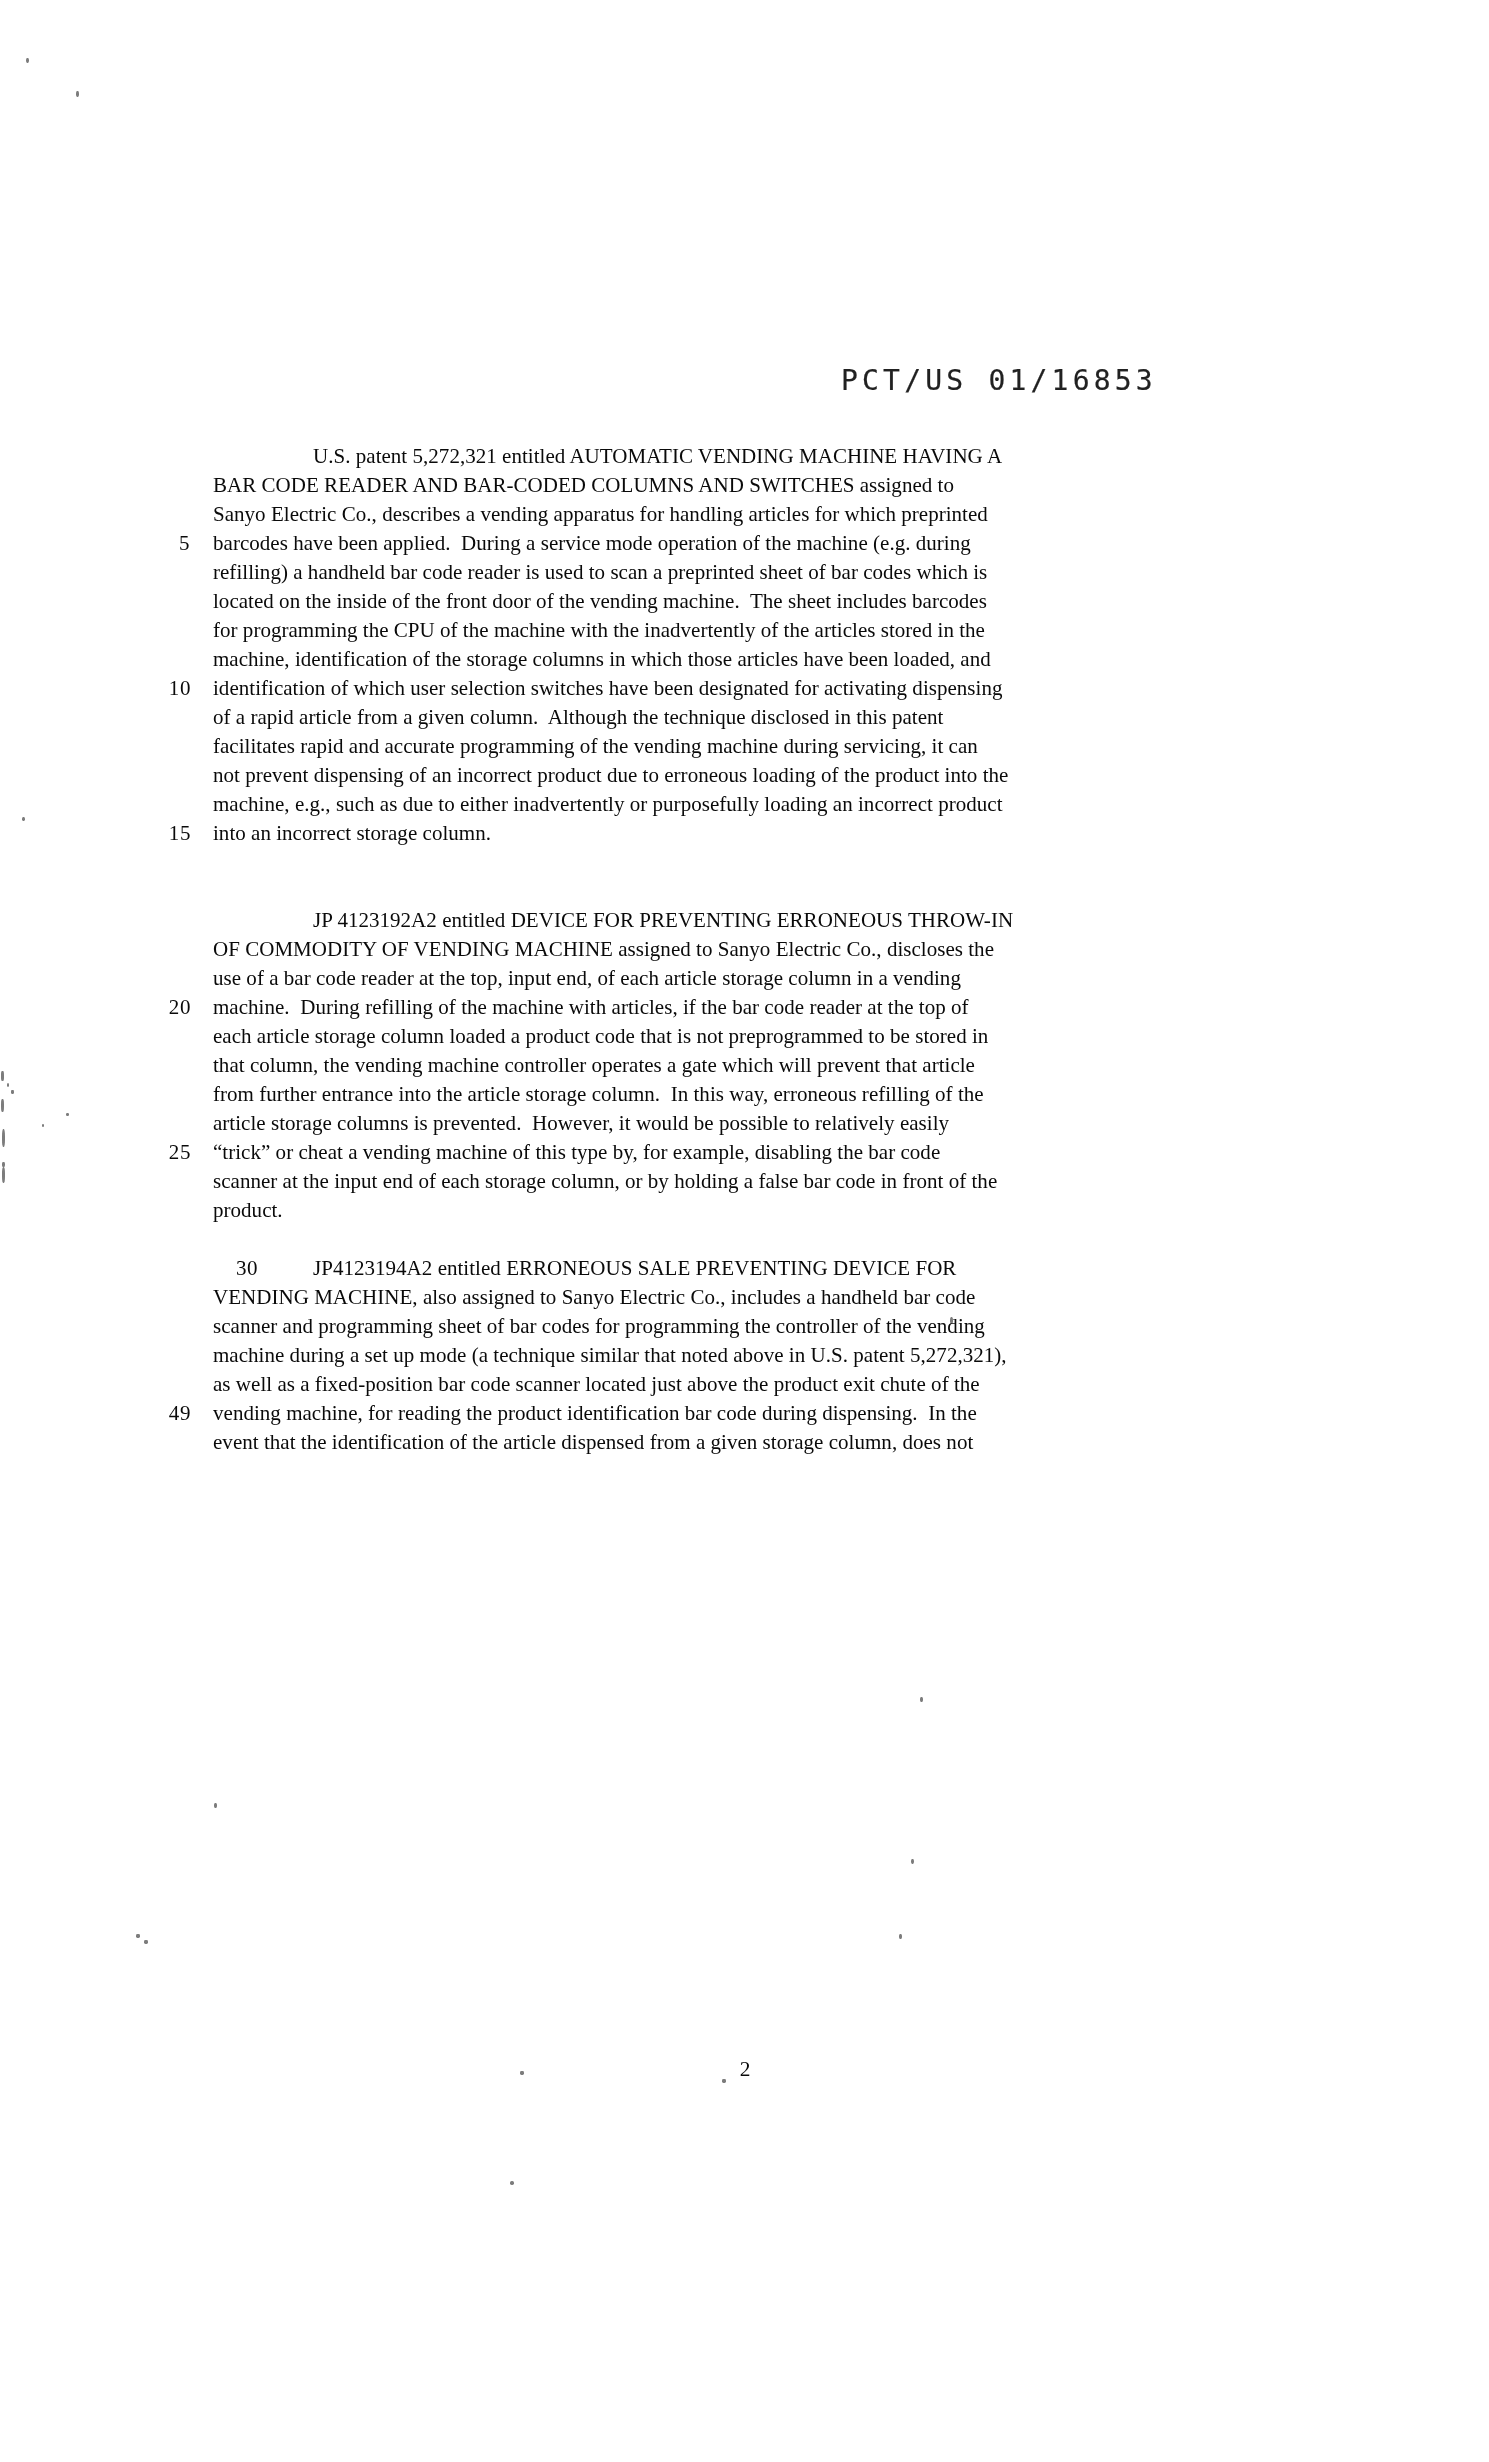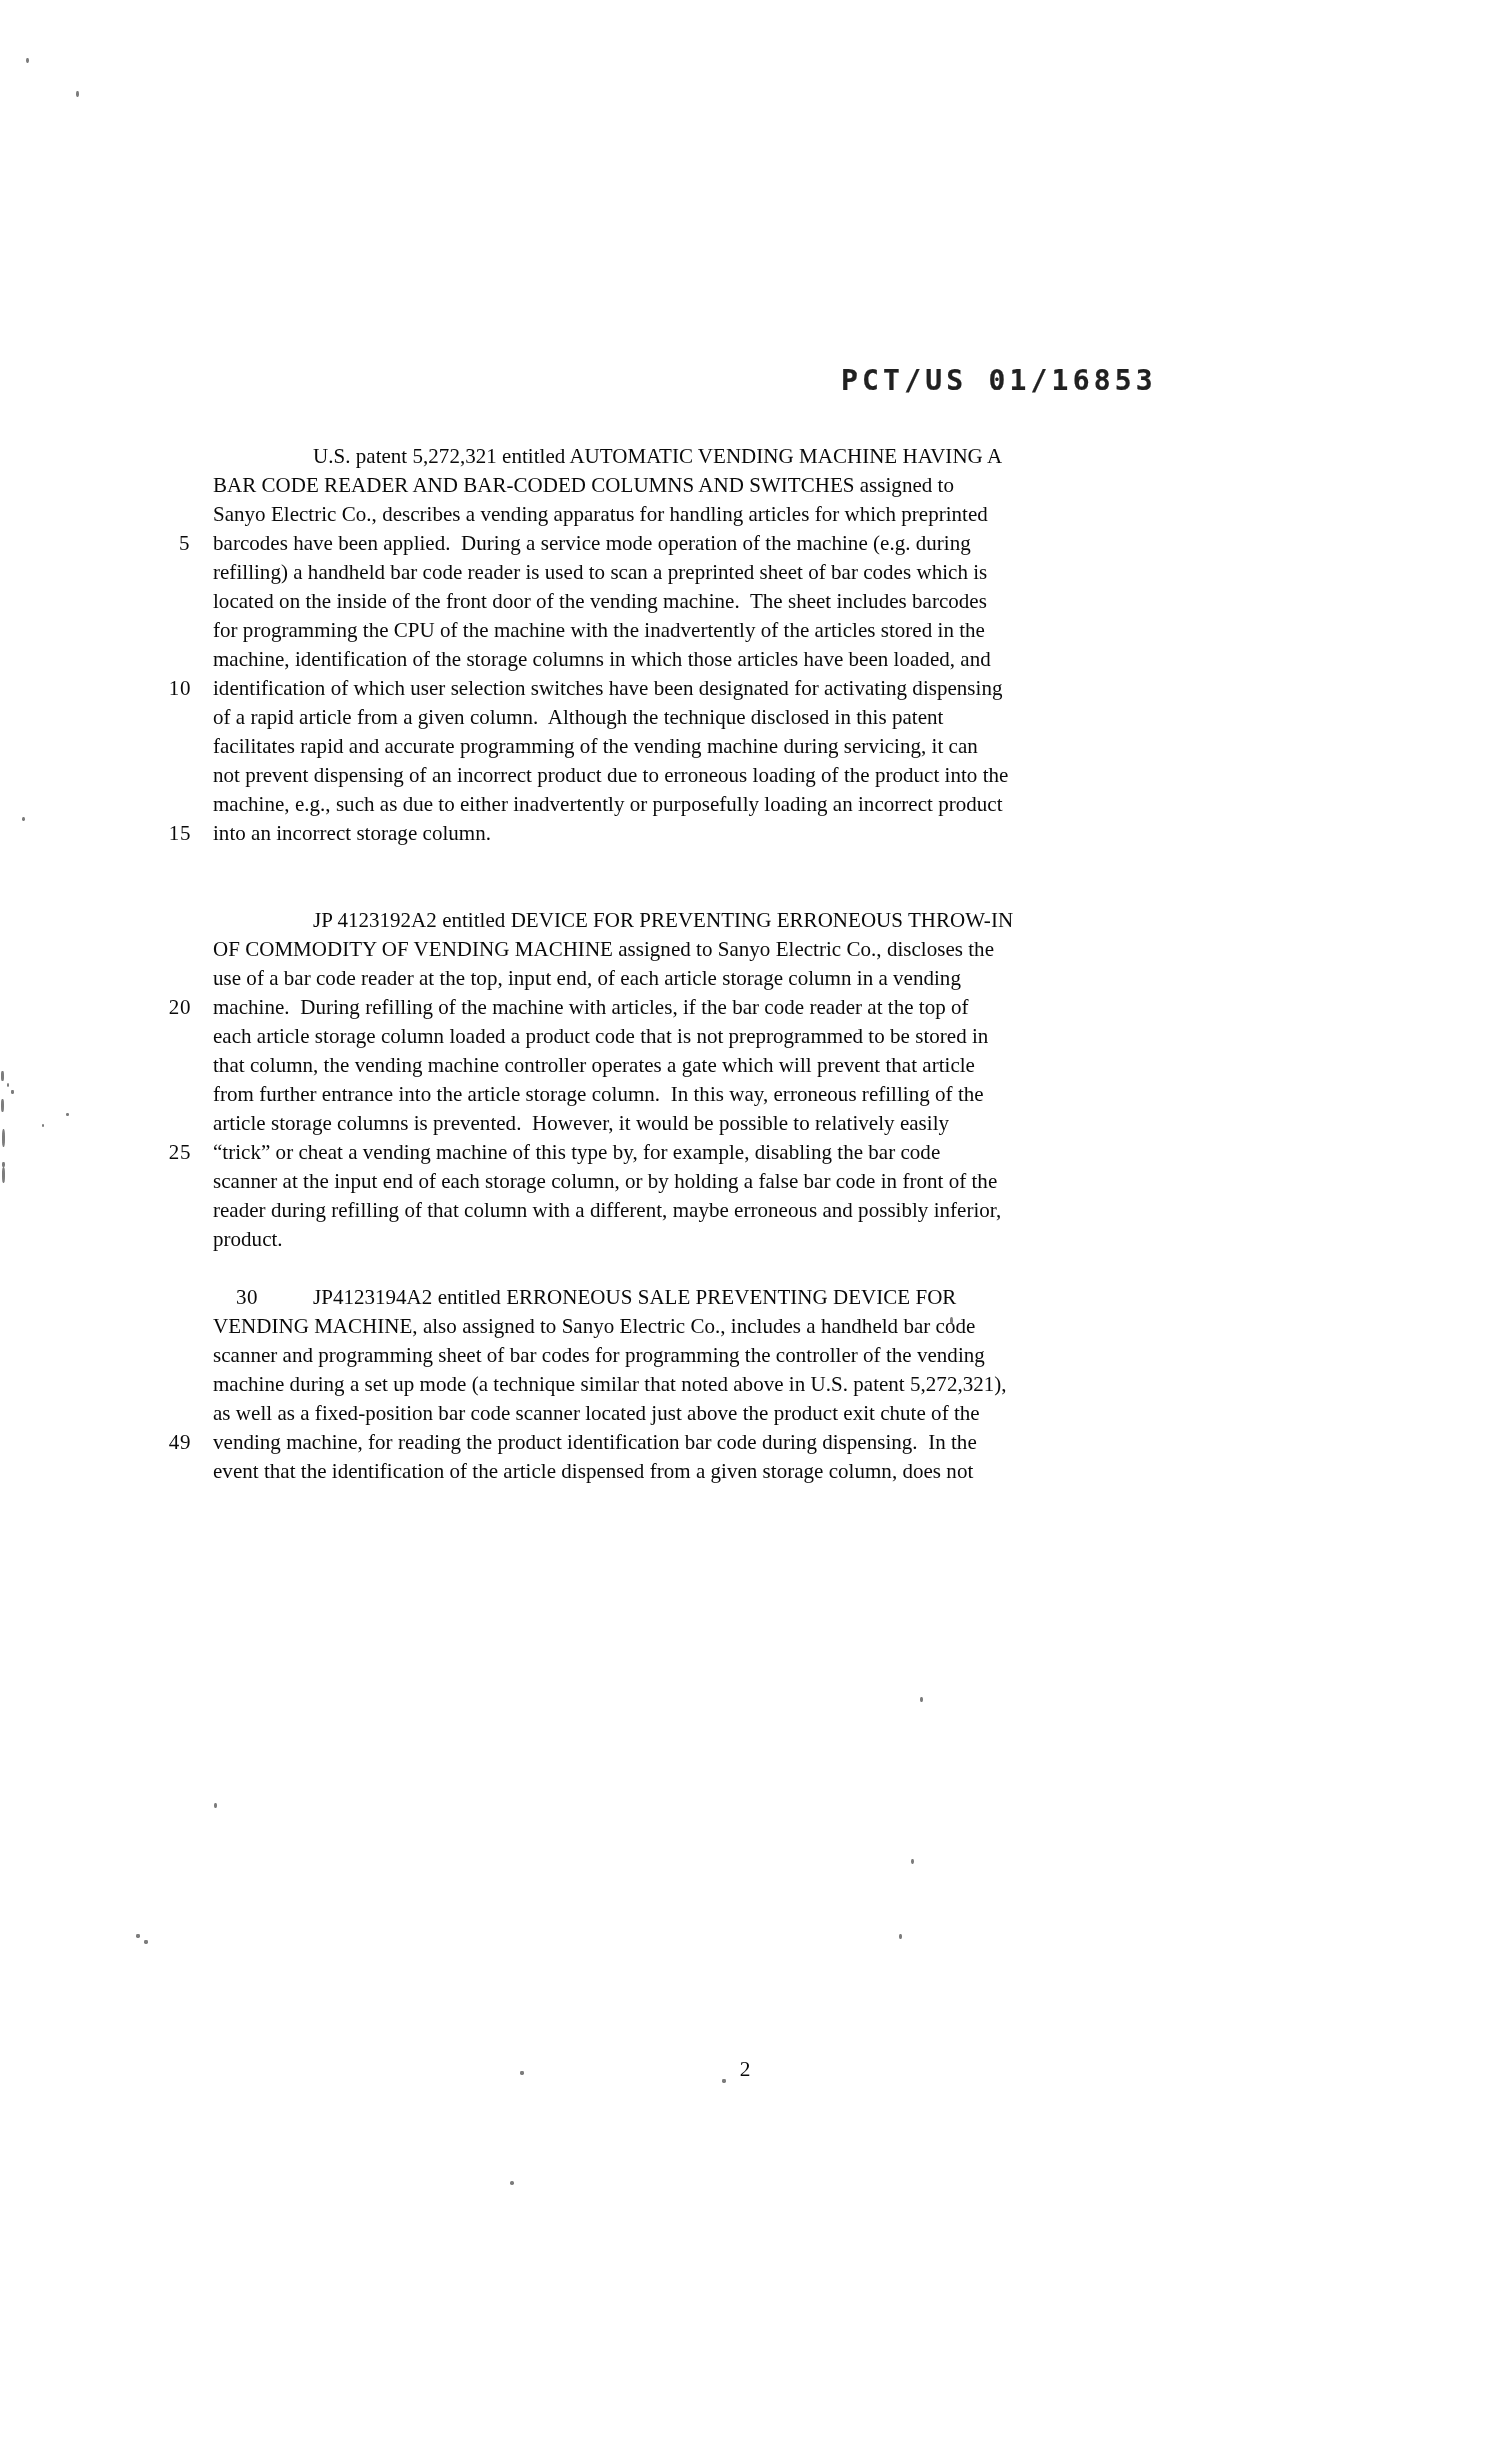--- a/index.html
+++ b/index.html
@@ -18,21 +18,21 @@
     overflow: hidden;
   }
 
   
   .pct-header {
     position: absolute;
     left: 841px;
     top: 364px;
     font-family: "DejaVu Sans Mono", "Liberation Mono", monospace;
     font-size: 28px;
-    font-weight: 700;
+    font-weight: 400;
     letter-spacing: 4.2px;
     color: #111111;
     white-space: pre;
     
     -webkit-text-stroke: 0.2px #000;
     opacity: 0.93;
   }
 
   
   .body-block {
@@ -119,21 +119,20 @@
       <div class="line indent"><span>JP 4123192A2 entitled DEVICE FOR PREVENTING ERRONEOUS THROW-IN</span></div>
       <div class="line"><span>OF COMMODITY OF VENDING MACHINE assigned to Sanyo Electric Co., discloses the</span></div>
       <div class="line"><span>use of a bar code reader at the top, input end, of each article storage column in a vending</span></div>
       <div class="line"><span class="lnum wide">20</span><span>machine.  During refilling of the machine with articles, if the bar code reader at the top of</span></div>
       <div class="line"><span>each article storage column loaded a product code that is not preprogrammed to be stored in</span></div>
       <div class="line"><span>that column, the vending machine controller operates a gate which will prevent that article</span></div>
       <div class="line"><span>from further entrance into the article storage column.  In this way, erroneous refilling of the</span></div>
       <div class="line"><span>article storage columns is prevented.  However, it would be possible to relatively easily</span></div>
       <div class="line"><span class="lnum wide">25</span><span>“trick” or cheat a vending machine of this type by, for example, disabling the bar code</span></div>
       <div class="line"><span>scanner at the input end of each storage column, or by holding a false bar code in front of the</span></div>
-      <div class="line"><span>reader during refilling of that column with a different, maybe erroneous and possibly inferior,</span></div>
       <div class="line"><span>product.</span></div>
       <div class="line blank"><span></span></div>
       <div class="line indent"><span class="lnum wide">30</span><span>JP4123194A2 entitled ERRONEOUS SALE PREVENTING DEVICE FOR</span></div>
       <div class="line"><span>VENDING MACHINE, also assigned to Sanyo Electric Co., includes a handheld bar code</span></div>
       <div class="line"><span>scanner and programming sheet of bar codes for programming the controller of the vending</span></div>
       <div class="line"><span>machine during a set up mode (a technique similar that noted above in U.S. patent 5,272,321),</span></div>
       <div class="line"><span>as well as a fixed-position bar code scanner located just above the product exit chute of the</span></div>
       <div class="line"><span class="lnum wide">49</span><span>vending machine, for reading the product identification bar code during dispensing.  In the</span></div>
       <div class="line"><span>event that the identification of the article dispensed from a given storage column, does not</span></div>
     </div>

